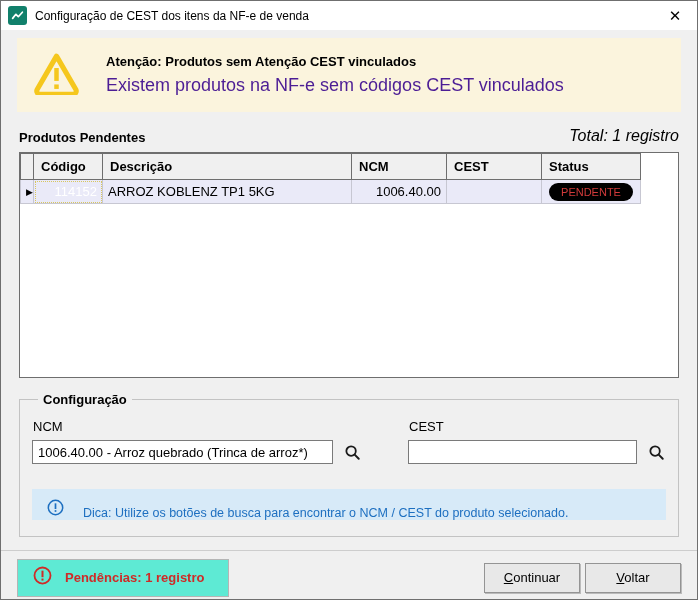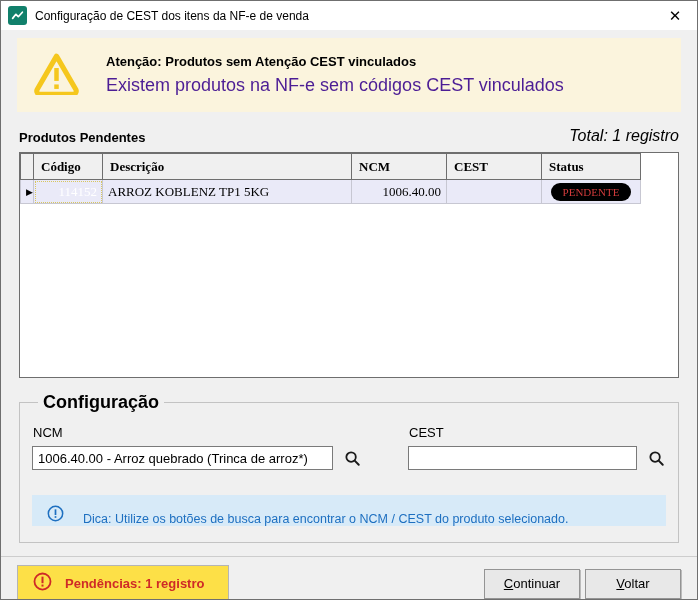--- a/index.html
+++ b/index.html
@@ -42,21 +42,21 @@
   .banner-sub { font-size:18px; color:#4c1d95; }
 
   .section-head {
     display:flex; justify-content:space-between; align-items:flex-end;
     margin:15px 2px 7px 2px;
   }
   .section-label { font-weight:bold; font-size:13px; }
   .section-total { font-style:italic; font-size:16px; }
 
   
-  .grid-wrap { border:1px solid #6E6E6E; background:#fff; height:226px; overflow:hidden; flex:none; margin:0 2px;font-family:Liberation Serif, serif; }
+  .grid-wrap { border:1px solid #6E6E6E; background:#fff; height:226px; overflow:hidden; flex:none; margin:0 2px; }
   table.grid { border-collapse:collapse; table-layout:fixed; width:100%; font-size:13px; }
   table.grid th {
     background:#F0F0F0; border:1px solid #6E6E6E;
     font-weight:bold; text-align:left; padding:4px 7px; height:26px;
   }
   table.grid th.filler, table.grid td.filler { background:#fff; border:none; }
   table.grid td { padding:2px 5px; height:24px; border:1px solid #C7C7D2; }
   tr.data-row td { background:#EAEAF8; }
   td.indicator-cell {
     background:#F0F0F0; border:1px solid #6E6E6E; padding:0;
@@ -72,21 +72,21 @@
   .badge {
     display:inline-block; background:#000000; color:#D23B3B;
     border-radius:9px; padding:2px 12px; font-size:11px; line-height:14px;
   }
 
   
   fieldset.config {
     margin:14px 2px 0 2px; border:1px solid #C3C3C3;
     padding:4px 12px 16px 12px; flex:none;
   }
-  fieldset.config legend { font-weight:bold; font-size:18px; padding:0 5px; margin-left:6px; }
+  fieldset.config legend { font-weight:bold; font-size:13px; padding:0 5px; margin-left:6px; }
   .fields-row { display:flex; gap:46px; margin-top:8px; }
   .field-ncm { width:330px; flex:none; }
   .field-cest { flex:1; }
   .field-label { display:block; font-size:13px; margin:0 0 6px 1px; }
   .input-row { display:flex; align-items:center; gap:9px; }
   .input-row input {
     flex:1; height:24px; border:1px solid #7A7A7A; background:#fff;
     font-size:13px; padding:1px 5px; font-family:"Liberation Sans", sans-serif;
     min-width:0;
   }
@@ -97,21 +97,21 @@
     display:flex; align-items:flex-end; gap:19px; padding:0 15px;
   }
   .tip-text { color:#1D6FC0; font-size:12.5px; }
 
   
   .footer {
     flex:none; height:54px; border-top:1px solid #CDCDCD; background:#F0F0F0;
     display:flex; align-items:center; padding:0 16px; margin-top:13px;
   }
   .pending-box {
-    width:212px; height:38px; border:1px solid #B5B5B5; background:#fde047;
+    width:212px; height:38px; border:1px solid #B5B5B5; background:#5eead4;
     display:flex; align-items:center; gap:13px; padding:0 15px; flex:none;
   }
   .pending-text { color:#CF2A27; font-weight:bold; font-size:13px; }
   .buttons { margin-left:auto; display:flex; gap:5px; }
   .buttons button {
     width:96px; height:30px; background:#E8E8E8; border:1px solid #949494;
     font-size:13px; font-family:"Liberation Sans", sans-serif;
     box-shadow:1px 1px 0 rgba(0,0,0,0.22); cursor:pointer;
   }
   .ak { text-decoration:underline; }

